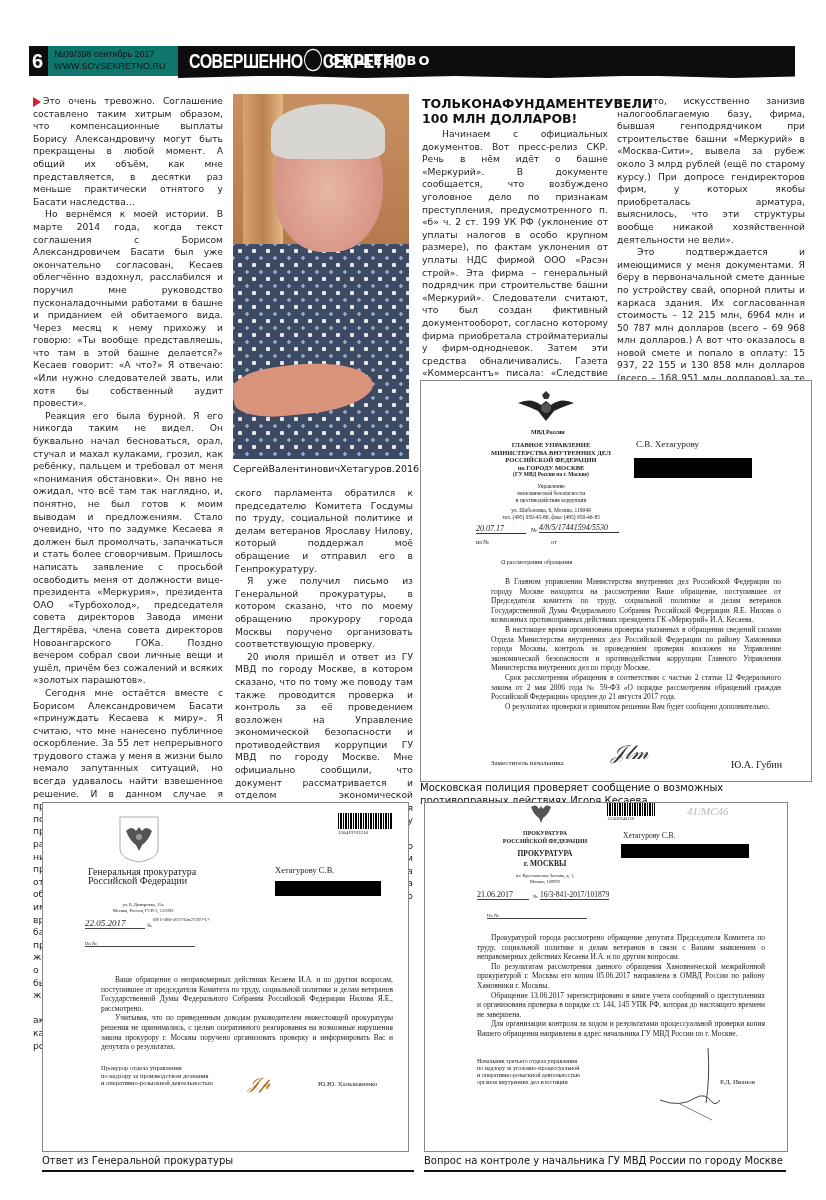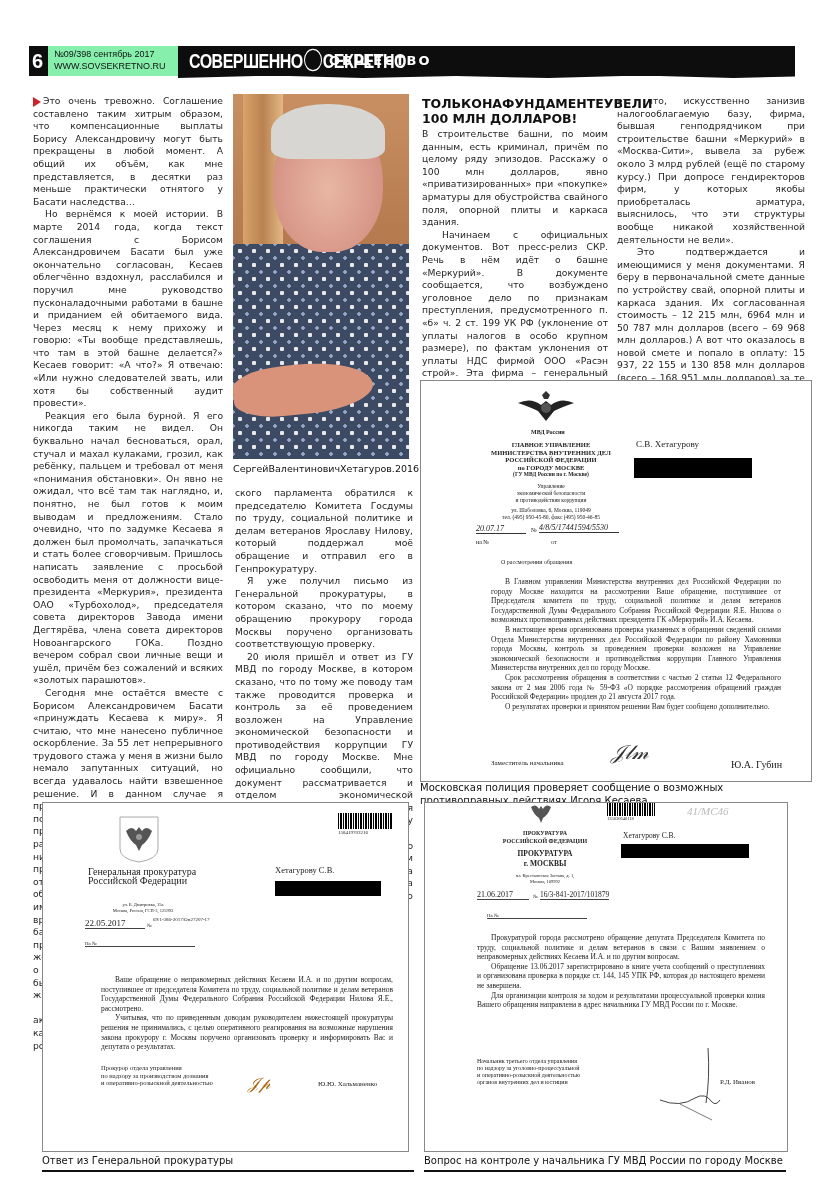--- a/index.html
+++ b/index.html
@@ -1,19 +1,19 @@
 <!DOCTYPE html>
 <html><head>
 <meta charset="utf-8">
 <style>
   html,body{margin:0;padding:0;background:#fff;}
   body{width:826px;height:1200px;position:relative;overflow:hidden;font-family:"DejaVu Sans",sans-serif;color:#1a1a1a;}
   .header{position:absolute;left:29px;top:46px;width:766px;height:30px;background:#0d0d0d;}
   .page-num{position:absolute;left:0;top:0;width:17px;height:30px;background:#0d0d0d;color:#fff;font:bold 20px "Liberation Sans",sans-serif;text-align:center;line-height:30px;}
-  .issue-box{position:absolute;left:19px;top:0;width:130px;height:30px;background:#86efac;padding:2px 6px;box-sizing:border-box;font:9px "Liberation Sans",sans-serif;line-height:12px;color:#111;}
+  .issue-box{position:absolute;left:19px;top:0;width:130px;height:30px;background:#0f766e;padding:2px 6px;box-sizing:border-box;font:9px "Liberation Sans",sans-serif;line-height:12px;color:#111;}
   .logo{position:absolute;left:160px;top:4px;color:#fff;font:bold 16px "Liberation Sans",sans-serif;letter-spacing:-0.5px;transform:scaleY(1.25);transform-origin:left top;white-space:nowrap;}
   .logo .globe{display:inline-block;width:16px;height:16px;border:1.5px solid #fff;border-radius:50%;vertical-align:middle;margin:0 1px;position:relative;top:-2px;}
   .section{position:absolute;left:300px;top:7px;color:#fff;font:bold 13px "DejaVu Sans",sans-serif;letter-spacing:2px;}
   .torn{position:absolute;left:149px;top:28px;width:617px;height:4px;background:#0d0d0d;clip-path:polygon(0 0,100% 0,100% 60%,90% 100%,75% 40%,60% 100%,45% 50%,30% 100%,15% 40%,0 100%);}
   .col{position:absolute;font:9.2px "DejaVu Sans",sans-serif;line-height:12.6px;text-align:justify;color:#1e1e1e;}
   .col p{margin:0;text-indent:12px;}
   .col p.first{text-indent:0;}
   .marker{display:inline-block;width:0;height:0;border-left:8px solid #d0202a;border-top:5px solid transparent;border-bottom:5px solid transparent;margin-right:2px;vertical-align:middle;}
   .photo{position:absolute;left:233px;top:94px;width:176px;height:365px;overflow:hidden;background:linear-gradient(180deg,#c89062 0%,#b57a4e 40%,#8a5a3a 100%);}
   .photo .bg-door{position:absolute;left:10px;top:0;width:40px;height:365px;background:linear-gradient(90deg,#d9a36b,#b98250,#e2b884);}
@@ -69,21 +69,20 @@
 
 <div class="col" style="left:235px;top:487px;width:178px;">
   <p class="first">ского парламента обратился к председателю Комитета Госдумы по труду, социальной политике и делам ветеранов Ярославу Нилову, который поддержал моё обращение и отправил его в Генпрокуратуру.</p>
   <p>Я уже получил письмо из Генеральной прокуратуры, в котором сказано, что по моему обращению прокурору города Москвы поручено организовать соответствующую проверку.</p>
   <p>20 июля пришёл и ответ из ГУ МВД по городу Москве, в котором сказано, что по тому же поводу там также проводится проверка и контроль за её проведением возложен на Управление экономической безопасности и противодействия коррупции ГУ МВД по городу Москве. Мне официально сообщили, что документ рассматривается и отделом экономической безопасности и противодействия коррупции по Центральному административному округу.</p>
   <p>Я считаю, что на то, что случилось с Борисом Александровичем Басати, должна отреагировать и служба собственной безопасности того ведомства, в котором он служил.</p>
 </div>
 
 <div class="headline">ТОЛЬКОНАФУНДАМЕНТЕУВЕЛИ 100 МЛН ДОЛЛАРОВ!</div>
 <div class="col" style="left:422px;top:128px;width:186px;">
-  <p class="first">В строительстве башни, по моим данным, есть криминал, причём по целому ряду эпизодов. Расскажу о 100 млн долларов, явно «приватизированных» при «покупке» арматуры для обустройства свайного поля, опорной плиты и каркаса здания.</p>
   <p style="text-indent:20px">Начинаем с официальных документов. Вот пресс-релиз СКР. Речь в нём идёт о башне «Меркурий». В документе сообщается, что возбуждено уголовное дело по признакам преступления, предусмотренного п. «б» ч. 2 ст. 199 УК РФ (уклонение от уплаты налогов в особо крупном размере), по фактам уклонения от уплаты НДС фирмой ООО «Расэн строй». Эта фирма – генеральный подрядчик при строительстве башни «Меркурий». Следователи считают, что был создан фиктивный документооборот, согласно которому фирма приобретала стройматериалы у фирм-однодневок. Затем эти средства обналичивались. Газета «Коммерсантъ» писала: «Следствие счита-</p>
 </div>
 
 <div class="col" style="left:617px;top:95px;width:188px;">
   <p class="first">ет, что, искусственно занизив налогооблагаемую базу, фирма, бывшая генподрядчиком при строительстве башни «Меркурий» в «Москва-Сити», вывела за рубеж около 3 млрд рублей (ещё по старому курсу.) При допросе гендиректоров фирм, у которых якобы приобреталась арматура, выяснилось, что эти структуры вообще никакой хозяйственной деятельности не вели».</p>
   <p style="text-indent:20px">Это подтверждается и имеющимися у меня документами. Я беру в первоначальной смете данные по устройству свай, опорной плиты и каркаса здания. Их согласованная стоимость – 12 215 млн, 6964 млн и 50 787 млн долларов (всего – 69 968 млн долларов.) А вот что оказалось в новой смете и попало в оплату: 15 937, 22 155 и 130 858 млн долларов (всего – 168 951 млн долларов) за те же самые работы! Было 70 млн, стало 170. Вот и нашлись виртуально существующие, но реально исчезнувшие 100 млн долларов. А платил-то за всё это «Меркурий»! Есть документы, ведомости, платёжки. «Меркурий» платил «Расэн строю» реальные</p>
 </div>
 
 <div class="doc" style="left:420px;top:380px;width:390px;height:400px;">
   <svg class="emblem" style="left:95px;top:10px" width="60" height="35" viewBox="0 0 60 35">
@@ -135,21 +134,21 @@
     <circle cx="21" cy="22" r="3" fill="#999"></circle>
   </svg>
   <div class="t" style="left:45px;top:64px;width:110px;text-align:left;font-size:10px;line-height:9px;white-space:normal">
     <div>Генеральная прокуратура</div>
     <div>Российской Федерации</div>
   </div>
   <div class="t" style="left:45px;top:99px;width:110px;text-align:center;font-size:4.5px;line-height:6px;white-space:normal">
     <div>ул. Б. Дмитровка, 15а</div>
     <div>Москва, Россия, ГСП-3, 125993</div>
   </div>
-  <div class="t" style="left:42px;top:115px;font-size:9px;border-bottom:1px solid #444;width:60px">22.05.2017</div>
+  <div class="t" style="left:42px;top:115px;font-size:9px;font-style:italic;border-bottom:1px solid #444;width:60px">22.05.2017</div>
   <div class="t" style="left:104px;top:120px;font-size:5px">№</div>
   <div class="t" style="left:110px;top:114px;font-size:5px">69/1-386-2017/Оп27207-17</div>
   <div class="t" style="left:42px;top:138px;font-size:5px;border-bottom:1px solid #444;width:110px">На №</div>
   <div class="barcode" style="left:295px;top:10px;width:55px;height:16px"></div>
   <div class="t" style="left:295px;top:27px;font-size:5px">158419703216</div>
   <div class="t" style="left:232px;top:62px;font-size:8.5px">Хетагурову С.В.</div>
   <div class="redact" style="left:232px;top:78px;width:106px;height:15px"></div>
   <div class="body" style="left:58px;top:172px;width:292px">
     <p>Ваше обращение о неправомерных действиях Кесаева И.А. и по другим вопросам, поступившее от председателя Комитета по труду, социальной политике и делам ветеранов Государственной Думы Федерального Собрания Российской Федерации Нилова Я.Е., рассмотрено.</p>
     <p>Учитывая, что по приведенным доводам руководителем нижестоящей прокуратуры решения не принимались, с целью оперативного реагирования на возможные нарушения закона прокурору г. Москвы поручено организовать проверку и информировать Вас и депутата о результатах.</p>
@@ -185,20 +184,21 @@
   <div class="t" style="left:108px;top:91px;font-size:5px">№</div>
   <div class="t" style="left:115px;top:87px;font-size:7.5px;border-bottom:1px solid #444">16/3-841-2017/101879</div>
   <div class="t" style="left:62px;top:110px;font-size:5px;border-bottom:1px solid #444;width:100px">На №</div>
   <div class="barcode" style="left:182px;top:0px;width:48px;height:13px"></div>
   <div class="t" style="left:182px;top:13px;font-size:4.5px">135036640118</div>
   <div class="t" style="left:262px;top:2px;font-size:11px;color:#bbb;font-style:italic">41/МС46</div>
   <div class="t" style="left:198px;top:28px;font-size:7.5px">Хетагурову С.В.</div>
   <div class="redact" style="left:196px;top:41px;width:128px;height:14px"></div>
   <div class="body" style="left:52px;top:130px;width:288px">
     <p>Прокуратурой города рассмотрено обращение депутата Председателя Комитета по труду, социальной политике и делам ветеранов в связи с Вашим заявлением о неправомерных действиях Кесаева И.А. и по другим вопросам.</p>
+    <p>По результатам рассмотрения данного обращения Хамовнической межрайонной прокуратурой г. Москвы его копия 05.06.2017 направлена в ОМВД России по району Хамовники г. Москвы.</p>
     <p>Обращение 13.06.2017 зарегистрировано в книге учета сообщений о преступлениях и организована проверка в порядке ст. 144, 145 УПК РФ, которая до настоящего времени не завершена.</p>
     <p>Для организации контроля за ходом и результатами процессуальной проверки копия Вашего обращения направлена в адрес начальника ГУ МВД России по г. Москве.</p>
   </div>
   <div class="t" style="left:52px;top:255px;font-size:6px;line-height:7px;white-space:normal">
     <div>Начальник третьего отдела управления</div>
     <div>по надзору за уголовно-процессуальной</div>
     <div>и оперативно-розыскной деятельностью</div>
     <div>органов внутренних дел и юстиции</div>
   </div>
   <svg class="emblem" style="left:225px;top:245px" width="80" height="75" viewBox="0 0 80 75">

